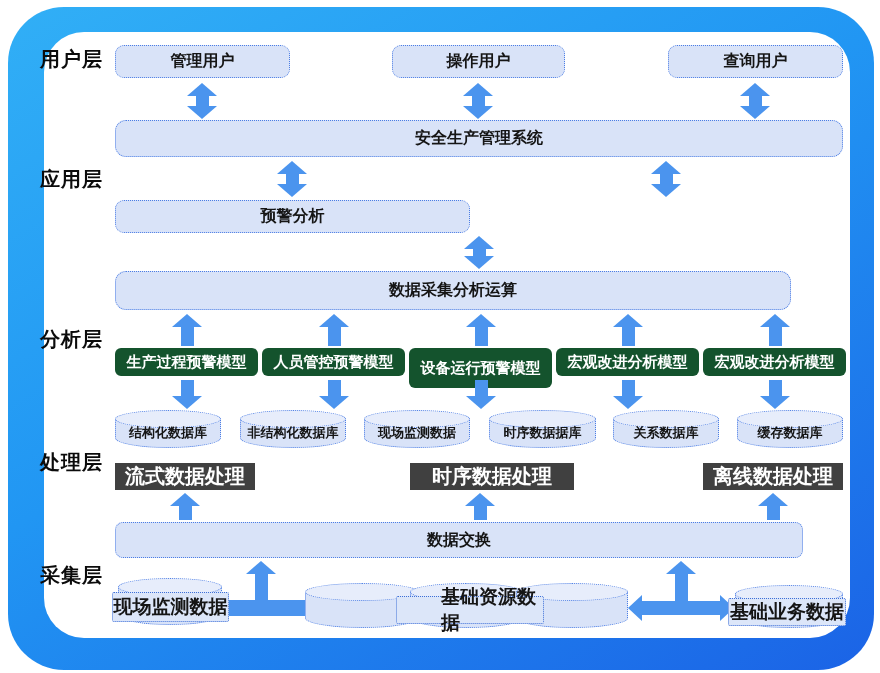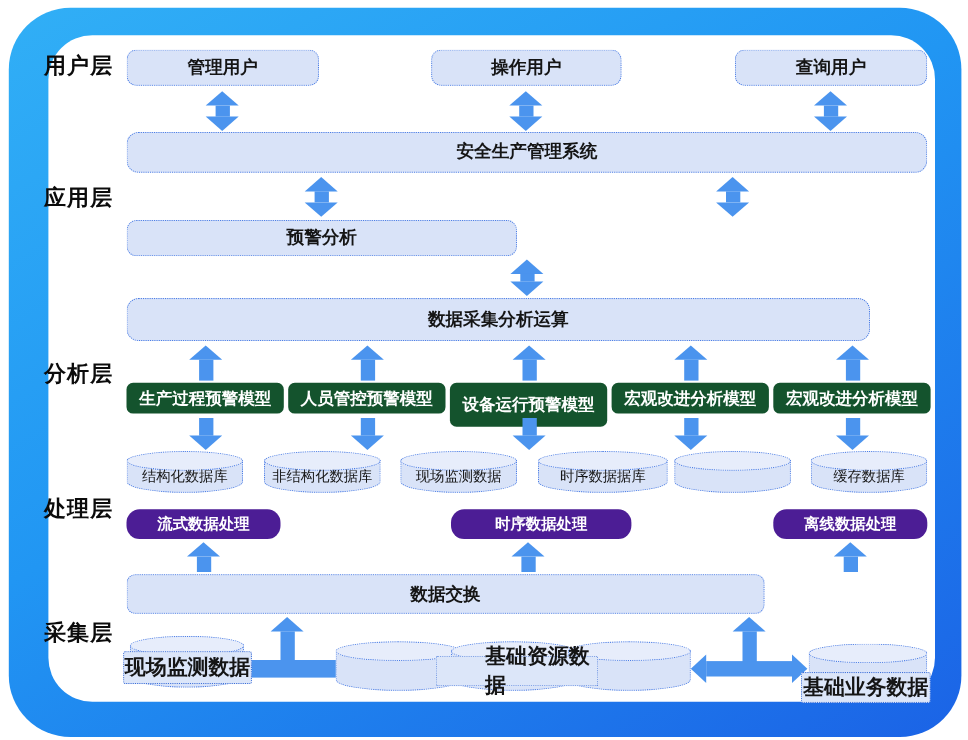--- a/index.html
+++ b/index.html
@@ -8,22 +8,22 @@
   .frame{position:absolute;left:8px;top:7px;right:6px;bottom:3px;border-radius:56px;
          background:linear-gradient(150deg,#31AFF6 0%,#2196F3 45%,#1B63E6 100%);}
   .inner{position:absolute;left:44px;top:32px;right:30px;bottom:35px;background:#ffffff;border-radius:40px;}
   .abs{position:absolute;box-sizing:border-box;}
   .layer-label{font-size:20px;font-weight:700;color:#0b0b0b;letter-spacing:1px;}
   .dbox{background:#D9E3F8;border:1.6px dotted #4B7DE5;border-radius:9px;
         display:flex;align-items:center;justify-content:center;
         font-size:16px;font-weight:600;color:#151515;}
   .model{background:#14532d;border-radius:6px;display:flex;align-items:center;justify-content:center;
          font-size:15px;font-weight:700;color:#fff;}
-  .proc{background:#4c1d95;border-radius:12px;display:flex;align-items:center;justify-content:center;
-        font-size:14px;font-weight:700;color:#fff;}
+  .proc{background:#404040;border-radius:0;display:flex;align-items:center;justify-content:center;
+        font-size:20px;font-weight:700;color:#fff;}
   .lblbox{background:#DCE6F9;border:1.5px dotted #3D6FD8;border-radius:2px;
           display:flex;align-items:center;justify-content:center;
           font-size:19px;font-weight:700;color:#151515;}
   
   .varrow{display:flex;flex-direction:column;align-items:center;}
   .varrow .stem{width:13px;background:#4B94EE;flex:1;}
   .varrow .hup{width:0;height:0;border-left:15px solid transparent;border-right:15px solid transparent;
                border-bottom:13px solid #4B94EE;}
   .varrow .hdn{width:0;height:0;border-left:15px solid transparent;border-right:15px solid transparent;
                border-top:13px solid #4B94EE;}
@@ -36,21 +36,21 @@
               border-left:14px solid #4B94EE;}
   .bar{background:#4B94EE;}
   
   .cyl{position:absolute;}
   .cyl .body{position:absolute;left:0;right:0;top:8px;bottom:0;background:#D9E3F8;
              border:1.6px dotted #4B7DE5;border-top:none;
              border-radius:0 0 50% 50% / 0 0 10px 10px;}
   .cyl .top{position:absolute;left:0;right:0;top:0;height:16px;background:#E7EDFB;
             border:1.6px dotted #4B7DE5;border-radius:50%;}
   .cyl .clabel{position:absolute;left:0;right:0;top:8px;bottom:0;display:flex;align-items:center;
-               justify-content:center;font-size:13px;font-weight:400;color:#151515;}
+               justify-content:center;font-size:13px;font-weight:700;color:#151515;}
 </style>
 </head>
 <body>
 
 <div id="stage">
   <div class="frame"></div>
   <div class="inner"></div>
 
   <div class="abs layer-label" style="left:40px;top:46px;">用户层</div>
   <div class="abs layer-label" style="left:40px;top:166px;">应用层</div>
@@ -157,28 +157,29 @@
   <div class="cyl" style="left:240px;top:410px;width:106px;height:38px;">
     <div class="body"></div>
     <div class="top"></div>
     <div class="clabel">非结构化数据库</div>
   </div>
   <div class="cyl" style="left:364px;top:410px;width:106px;height:38px;">
     <div class="body"></div>
     <div class="top"></div>
     <div class="clabel">现场监测数据</div>
   </div>
-  <div class="cyl" style="left:489px;top:410px;width:118px;height:38px;">
+  <div class="cyl" style="left:489px;top:410px;width:107px;height:38px;">
     <div class="body"></div>
     <div class="top"></div>
     <div class="clabel">时序数据据库</div>
   </div>
   <div class="cyl" style="left:613px;top:410px;width:106px;height:38px;">
     <div class="body"></div>
     <div class="top"></div>
+    <div class="clabel">关系数据库</div>
   </div>
   <div class="cyl" style="left:737px;top:410px;width:106px;height:38px;">
     <div class="body"></div>
     <div class="top"></div>
     <div class="clabel">缓存数据库</div>
   </div>
 
   <div class="abs proc" style="left:115px;top:463px;width:140px;height:27px;">流式数据处理</div>
   <div class="abs proc" style="left:410px;top:463px;width:164px;height:27px;">时序数据处理</div>
   <div class="abs proc" style="left:703px;top:463px;width:140px;height:27px;">离线数据处理</div>
@@ -189,21 +190,21 @@
     </div>
   <div class="abs varrow" style="left:465px;top:493px;width:30px;height:27px;">
       <div class="hup"></div>
       <div class="stem"></div>
     </div>
   <div class="abs varrow" style="left:758px;top:493px;width:30px;height:27px;">
       <div class="hup"></div>
       <div class="stem"></div>
     </div>
 
-  <div class="abs dbox" style="left:115px;top:522px;width:580px;height:36px;border-radius:8px;">数据交换</div>
+  <div class="abs dbox" style="left:115px;top:522px;width:688px;height:36px;border-radius:8px;">数据交换</div>
 
   <div class="abs varrow" style="left:246px;top:561px;width:30px;height:45px;">
       <div class="hup"></div>
       <div class="stem"></div>
     </div>
   <div class="abs varrow" style="left:666px;top:561px;width:30px;height:45px;">
       <div class="hup"></div>
       <div class="stem"></div>
     </div>
 
@@ -231,14 +232,14 @@
   </div>
 
   <div class="abs harrow" style="left:628px;top:595px;width:106px;height:26px;">
       <div class="hl"></div>
       <div class="stem"></div>
       <div class="hr"></div>
     </div>
 
   <div class="abs lblbox" style="left:112px;top:592px;width:117px;height:30px;">现场监测数据</div>
   <div class="abs lblbox" style="left:396px;top:596px;width:148px;height:28px;padding-left:44px;">基础资源数据</div>
-  <div class="abs lblbox" style="left:728px;top:598px;width:118px;height:28px;margin-top:13px;">基础业务数据</div>
+  <div class="abs lblbox" style="left:728px;top:598px;width:118px;height:28px;">基础业务数据</div>
 </div>
 
 </body></html>

